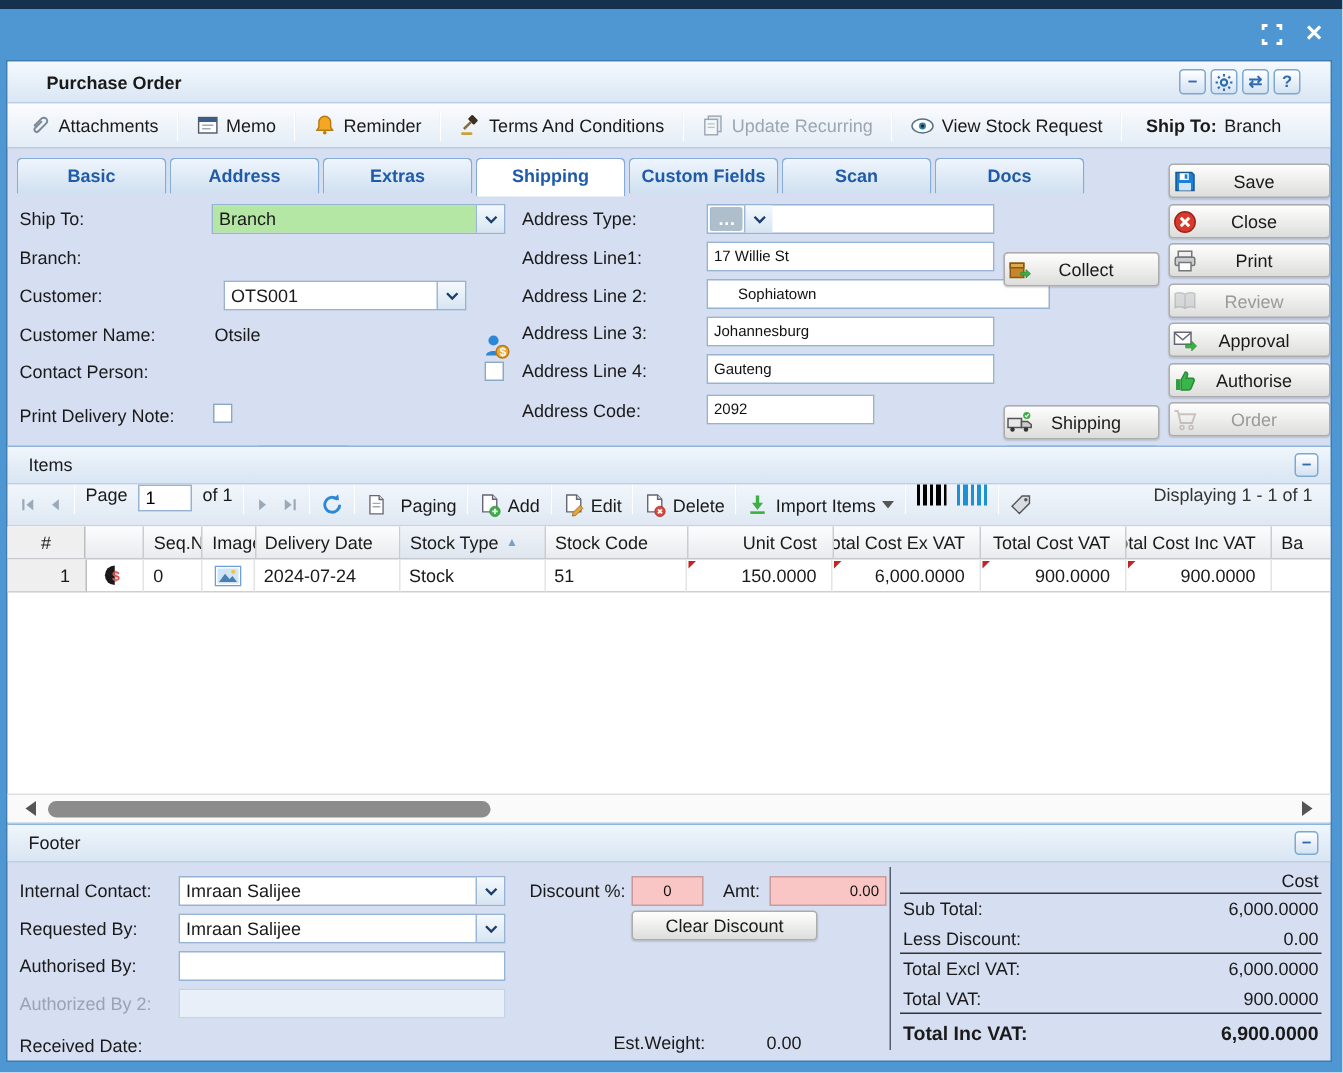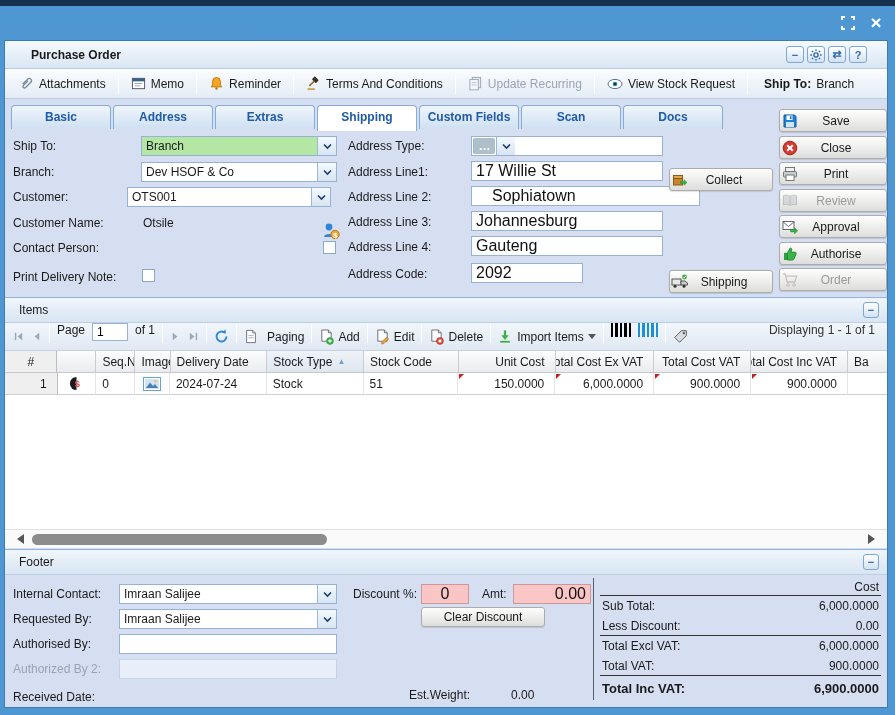--- a/index.html
+++ b/index.html
@@ -31,21 +31,21 @@
   .shipto-lbl { font-weight:bold; margin-left:4px; }
 
   .tab { position:absolute; top:64px; width:100px; height:24px; border:1px solid #84ACD6; border-bottom:none;
     border-radius:4px 4px 0 0; background:linear-gradient(#EFF5FC,#CFE0F1);
     color:#1F5BA8; font-weight:bold; text-align:center; line-height:22px; cursor:pointer; }
   .tab.active { background:#FFFFFF; height:26px; z-index:2; }
 
   .lbl { position:absolute; white-space:nowrap; }
   .lbl.gray { color:#98A4B6; }
   .inp { position:absolute; height:20px; background:#fff; border:1px solid #96B3D3; padding:0 4px;
-    font-family:"Liberation Sans", sans-serif; font-size:16px; color:#111; }
+    font-family:"Liberation Sans", sans-serif; font-size:10px; color:#111; }
   .dd { position:absolute; height:20px; border:1px solid #96B3D3; background:#fff; display:flex; align-items:stretch; cursor:pointer; }
   .dd-text { flex:1; padding:2px 4px; overflow:hidden; white-space:nowrap; }
   .dd-green .dd-text { background:#B4E6A4; }
   .dd-btn { width:19px; border-left:1px solid #9DB8D4; background:linear-gradient(#F4F9FD,#D7E5F2);
     display:flex; align-items:center; justify-content:center; }
   .dd-ell { width:22px; border-left:1px solid #9DB8D4; background:#AEBECB; display:flex; align-items:center;
     justify-content:center; color:#fff; font-weight:bold; border-radius:2px; margin:1px; }
   .chk { position:absolute; width:13px; height:13px; background:#fff; border:1px solid #8AA8C8; cursor:pointer; }
 
   .btn3d { border:1px solid #ACACAC; border-radius:3px; background:linear-gradient(#FEFEFE,#ECECEA 55%,#DDDDDB);
@@ -295,31 +295,23 @@
     <div class="dd dd-green" style="left:136px;top:95px;width:196px">
       <span class="dd-text">Branch</span>
       <span class="dd-btn">
           <svg width="9" height="7" viewBox="0 0 9 7">
             <path d="M1 1.5 L4.5 5 L8 1.5" fill="none" stroke="#1B3E6F" stroke-width="1.6"></path>
           </svg>
         </span>
     </div>
 
     <span class="lbl" style="left:8px;top:124px">Branch:</span>
-    <div class="dd" style="left:136px;top:121px;width:196px">
-      <span class="dd-text">Dev HSOF &amp; Co</span>
-      <span class="dd-btn">
-          <svg width="9" height="7" viewBox="0 0 9 7">
-            <path d="M1 1.5 L4.5 5 L8 1.5" fill="none" stroke="#1B3E6F" stroke-width="1.6"></path>
-          </svg>
-        </span>
-    </div>
 
     <span class="lbl" style="left:8px;top:149px">Customer:</span>
-    <div class="dd" style="left:122px;top:146px;width:204px">
+    <div class="dd" style="left:144px;top:146px;width:162px">
       <span class="dd-text">OTS001</span>
       <span class="dd-btn">
           <svg width="9" height="7" viewBox="0 0 9 7">
             <path d="M1 1.5 L4.5 5 L8 1.5" fill="none" stroke="#1B3E6F" stroke-width="1.6"></path>
           </svg>
         </span>
     </div>
     <span class="abs" style="left:317px;top:146px;width:18px;height:20px;cursor:pointer">
       <svg width="18" height="20" viewBox="0 0 18 20">
           <circle cx="7" cy="6" r="3.4" fill="#2E86D6"></circle>

